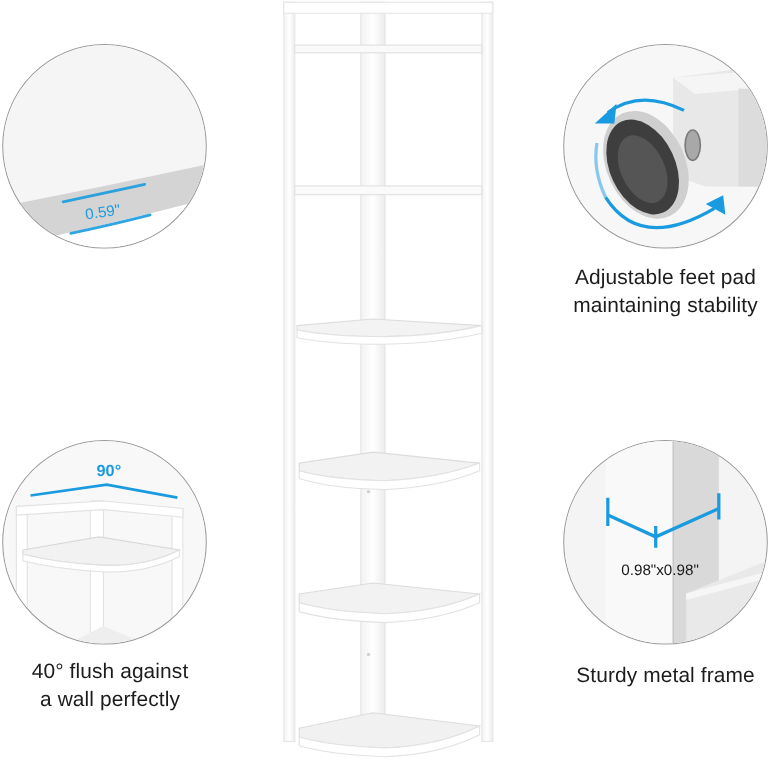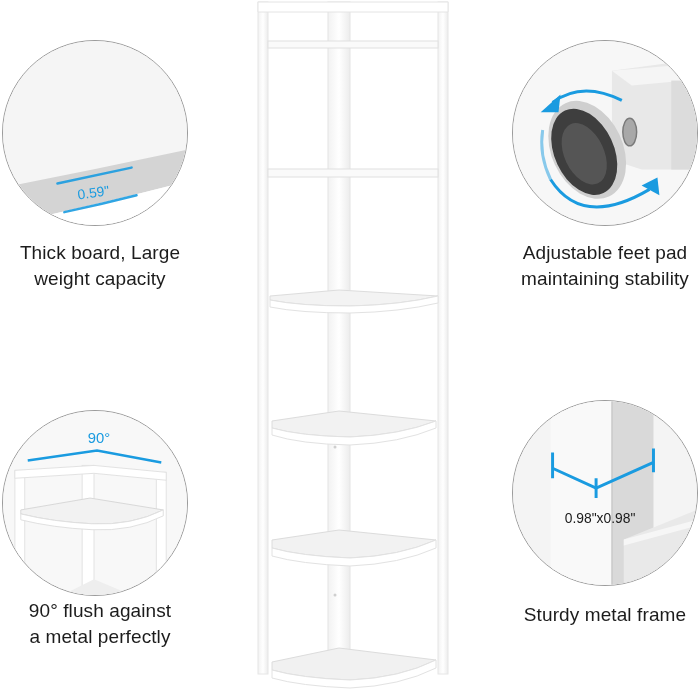--- a/index.html
+++ b/index.html
@@ -17,24 +17,20 @@
 <div class="callout" style="left:0;top:0;height:300px;">
   <div class="circle" style="left:2px;top:40px;">
     <svg viewBox="0 0 186 186">
       <rect width="186" height="186" fill="#f5f5f5"></rect>
       <path d="M0 148 Q 93 130 186 110 L186 142 Q 93 166 0 186 Z" fill="#d4d4d4"></path>
       <path d="M0 186 L0 198 L186 198 L186 142 Q 93 166 0 186 Z" fill="#ffffff"></path>
       <path d="M55 144 Q 93 136 130 128" stroke="#1a9be0" stroke-width="2.5" fill="none" stroke-linecap="round" opacity="0.9"></path>
       <path d="M62 173 Q 100 165 135 156" stroke="#1a9be0" stroke-width="2.5" fill="none" stroke-linecap="round" opacity="0.9"></path>
       <text x="92" y="158" text-anchor="middle" font-size="14" fill="#1a9be0" font-family="Liberation Sans, sans-serif" transform="rotate(-8 92 158)">0.59"</text>
     </svg>
-  </div>
-  <div class="caption" style="left:0;top:240px;">
-    <div>Thick board, Large</div>
-    <div>weight capacity</div>
   </div>
 </div>
 
 <div class="callout" style="left:500px;top:0;height:300px;text-decoration:underline;">
   <div class="circle" style="left:12px;top:40px;">
     <svg viewBox="0 0 186 186">
       <rect width="186" height="186" fill="#f7f7f7"></rect>
 
       <path d="M100 30 L175 20 L186 40 L186 130 L130 130 L100 120 Z" fill="#e8e8e8"></path>
       <path d="M100 30 L160 25 L175 40 L120 45 Z" fill="#f5f5f5"></path>
@@ -53,39 +49,39 @@
       <path d="M30 90 Q 26 115 38 140" stroke="#1a9be0" stroke-width="3" fill="none" opacity="0.5"></path>
     </svg>
   </div>
   <div class="caption" style="left:5px;top:240px;">
     <div>Adjustable feet pad</div>
     <div>maintaining stability</div>
   </div>
 </div>
 
 <div class="callout" style="left:0;top:390px;height:300px;">
-  <div class="circle" style="left:2px;top:20px;">
+  <div class="circle" style="left:2px;top:10px;font-weight:bold;">
     <svg viewBox="0 0 186 186">
       <rect width="186" height="186" fill="#f8f8f8"></rect>
       <text x="97" y="32" text-anchor="middle" font-size="15" fill="#1a9be0" font-family="Liberation Sans, sans-serif">90°</text>
       <path d="M25 50 L95 40 L160 52" stroke="#1a9be0" stroke-width="2.5" fill="none"></path>
 
       <rect x="12" y="60" width="10" height="126" fill="#ffffff" stroke="#e2e2e2"></rect>
       <rect x="80" y="55" width="12" height="131" fill="#ffffff" stroke="#e2e2e2"></rect>
       <rect x="155" y="62" width="10" height="124" fill="#ffffff" stroke="#e2e2e2"></rect>
       <path d="M12 60 L92 55 L165 62 L165 70 L92 63 L12 68 Z" fill="#ffffff" stroke="#e2e2e2"></path>
 
       <path d="M18 100 L88 88 L162 100 Q 130 116 90 114 Q 50 112 18 104 Z" fill="#f2f2f2" stroke="#d8d8d8"></path>
       <path d="M18 104 Q 50 112 90 114 Q 130 116 162 100 L162 106 Q 130 122 90 120 Q 50 118 18 110 Z" fill="#ffffff" stroke="#e0e0e0"></path>
       <path d="M60 186 L92 170 L130 186 Z" fill="#eeeeee"></path>
     </svg>
   </div>
   <div class="caption" style="left:0;top:208px;">
-    <div>90° flush against</div>
-    <div>a metal perfectly</div>
+    <div>40° flush against</div>
+    <div>a wall perfectly</div>
   </div>
 </div>
 
 <div class="callout" style="left:500px;top:390px;height:300px;">
   <div class="circle" style="left:12px;top:10px;">
     <svg viewBox="0 0 186 186">
       <rect width="186" height="186" fill="#f4f4f4"></rect>
       <rect x="38" y="0" width="62" height="186" fill="#f9f9f9"></rect>
       <rect x="100" y="0" width="42" height="186" fill="#d9d9d9"></rect>
       <path d="M112 140 L186 110 L186 186 L112 186 Z" fill="#e9e9e9"></path>

